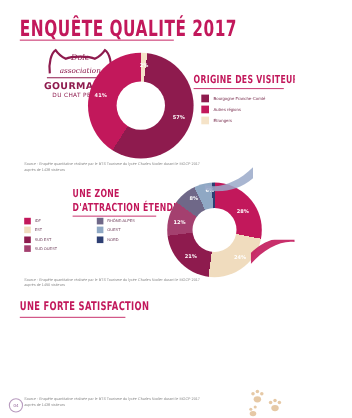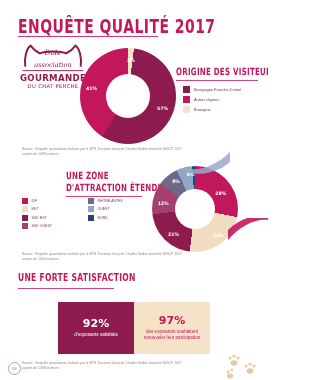--- a/index.html
+++ b/index.html
@@ -34,21 +34,21 @@
     color:#c2185b;
     font-size:7.4px;
     letter-spacing:0.3px;
     transform:scaleY(1.35) scaleX(0.95);
     transform-origin:left top;
     white-space:nowrap;
   }
   .section-rule{background:#c2185b;height:1px;opacity:.8;}
 
   
-  .logo{position:absolute;left:20px;top:44px;width:66px;height:48px;color:#8e1b4e;}
+  .logo{position:absolute;left:40px;top:44px;width:66px;height:48px;color:#8e1b4e;}
   .logo svg{display:block;}
 
   
   .donut{position:absolute;border-radius:50%;}
   .donut .hole{
     position:absolute;border-radius:50%;background:#fff;
     left:50%;top:50%;transform:translate(-50%,-50%);
   }
   .slice-label{
     position:absolute;color:#fff;font-size:4.6px;font-weight:bold;
@@ -205,30 +205,20 @@
     <div class="slice-label" style="left:13%;top:43%;">12%</div>
     <div class="slice-label" style="left:28%;top:17%;">8%</div>
     <div class="slice-label" style="left:45%;top:9%;">6%</div>
   </div>
 
   <div class="source" style="left:22px;top:252px;">Source : Enquête quantitative réalisée par le BTS Tourisme du lycée Charles Nodier durant le MGCP 2017 auprès de 1450 visiteurs</div>
 
   <div class="section-title" style="position:absolute;left:18px;top:272px;font-size:8px;">UNE FORTE SATISFACTION</div>
   <div class="section-rule" style="position:absolute;left:18px;top:288px;width:96px;"></div>
 
-  <div class="stats">
-    <div class="stat stat-a">
-      <div class="stat-num">92%</div>
-      <div class="stat-txt">d'exposants satisfaits</div>
-    </div>
-    <div class="stat stat-b">
-      <div class="stat-num">97%</div>
-      <div class="stat-txt">des exposants souhaitent renouveler leur participation</div>
-    </div>
-  </div>
 
   <div class="source" style="left:22px;top:361px;">Source : Enquête quantitative réalisée par le BTS Tourisme du lycée Charles Nodier durant le MGCP 2017 auprès de 1438 visiteurs</div>
 
   <div class="footer-badge">04</div>
 
   <svg class="ribbon" style="left:186px;top:148px;" width="44" height="26" viewBox="0 0 44 26">
     <path d="M0 20 C12 24 30 18 44 4 L44 14 C30 26 12 28 0 24 Z" fill="#9aa9c9" opacity="0.85"></path>
   </svg>
 
   <svg class="paw" style="right:4px;top:352px;" width="42" height="28" viewBox="0 0 42 28">

